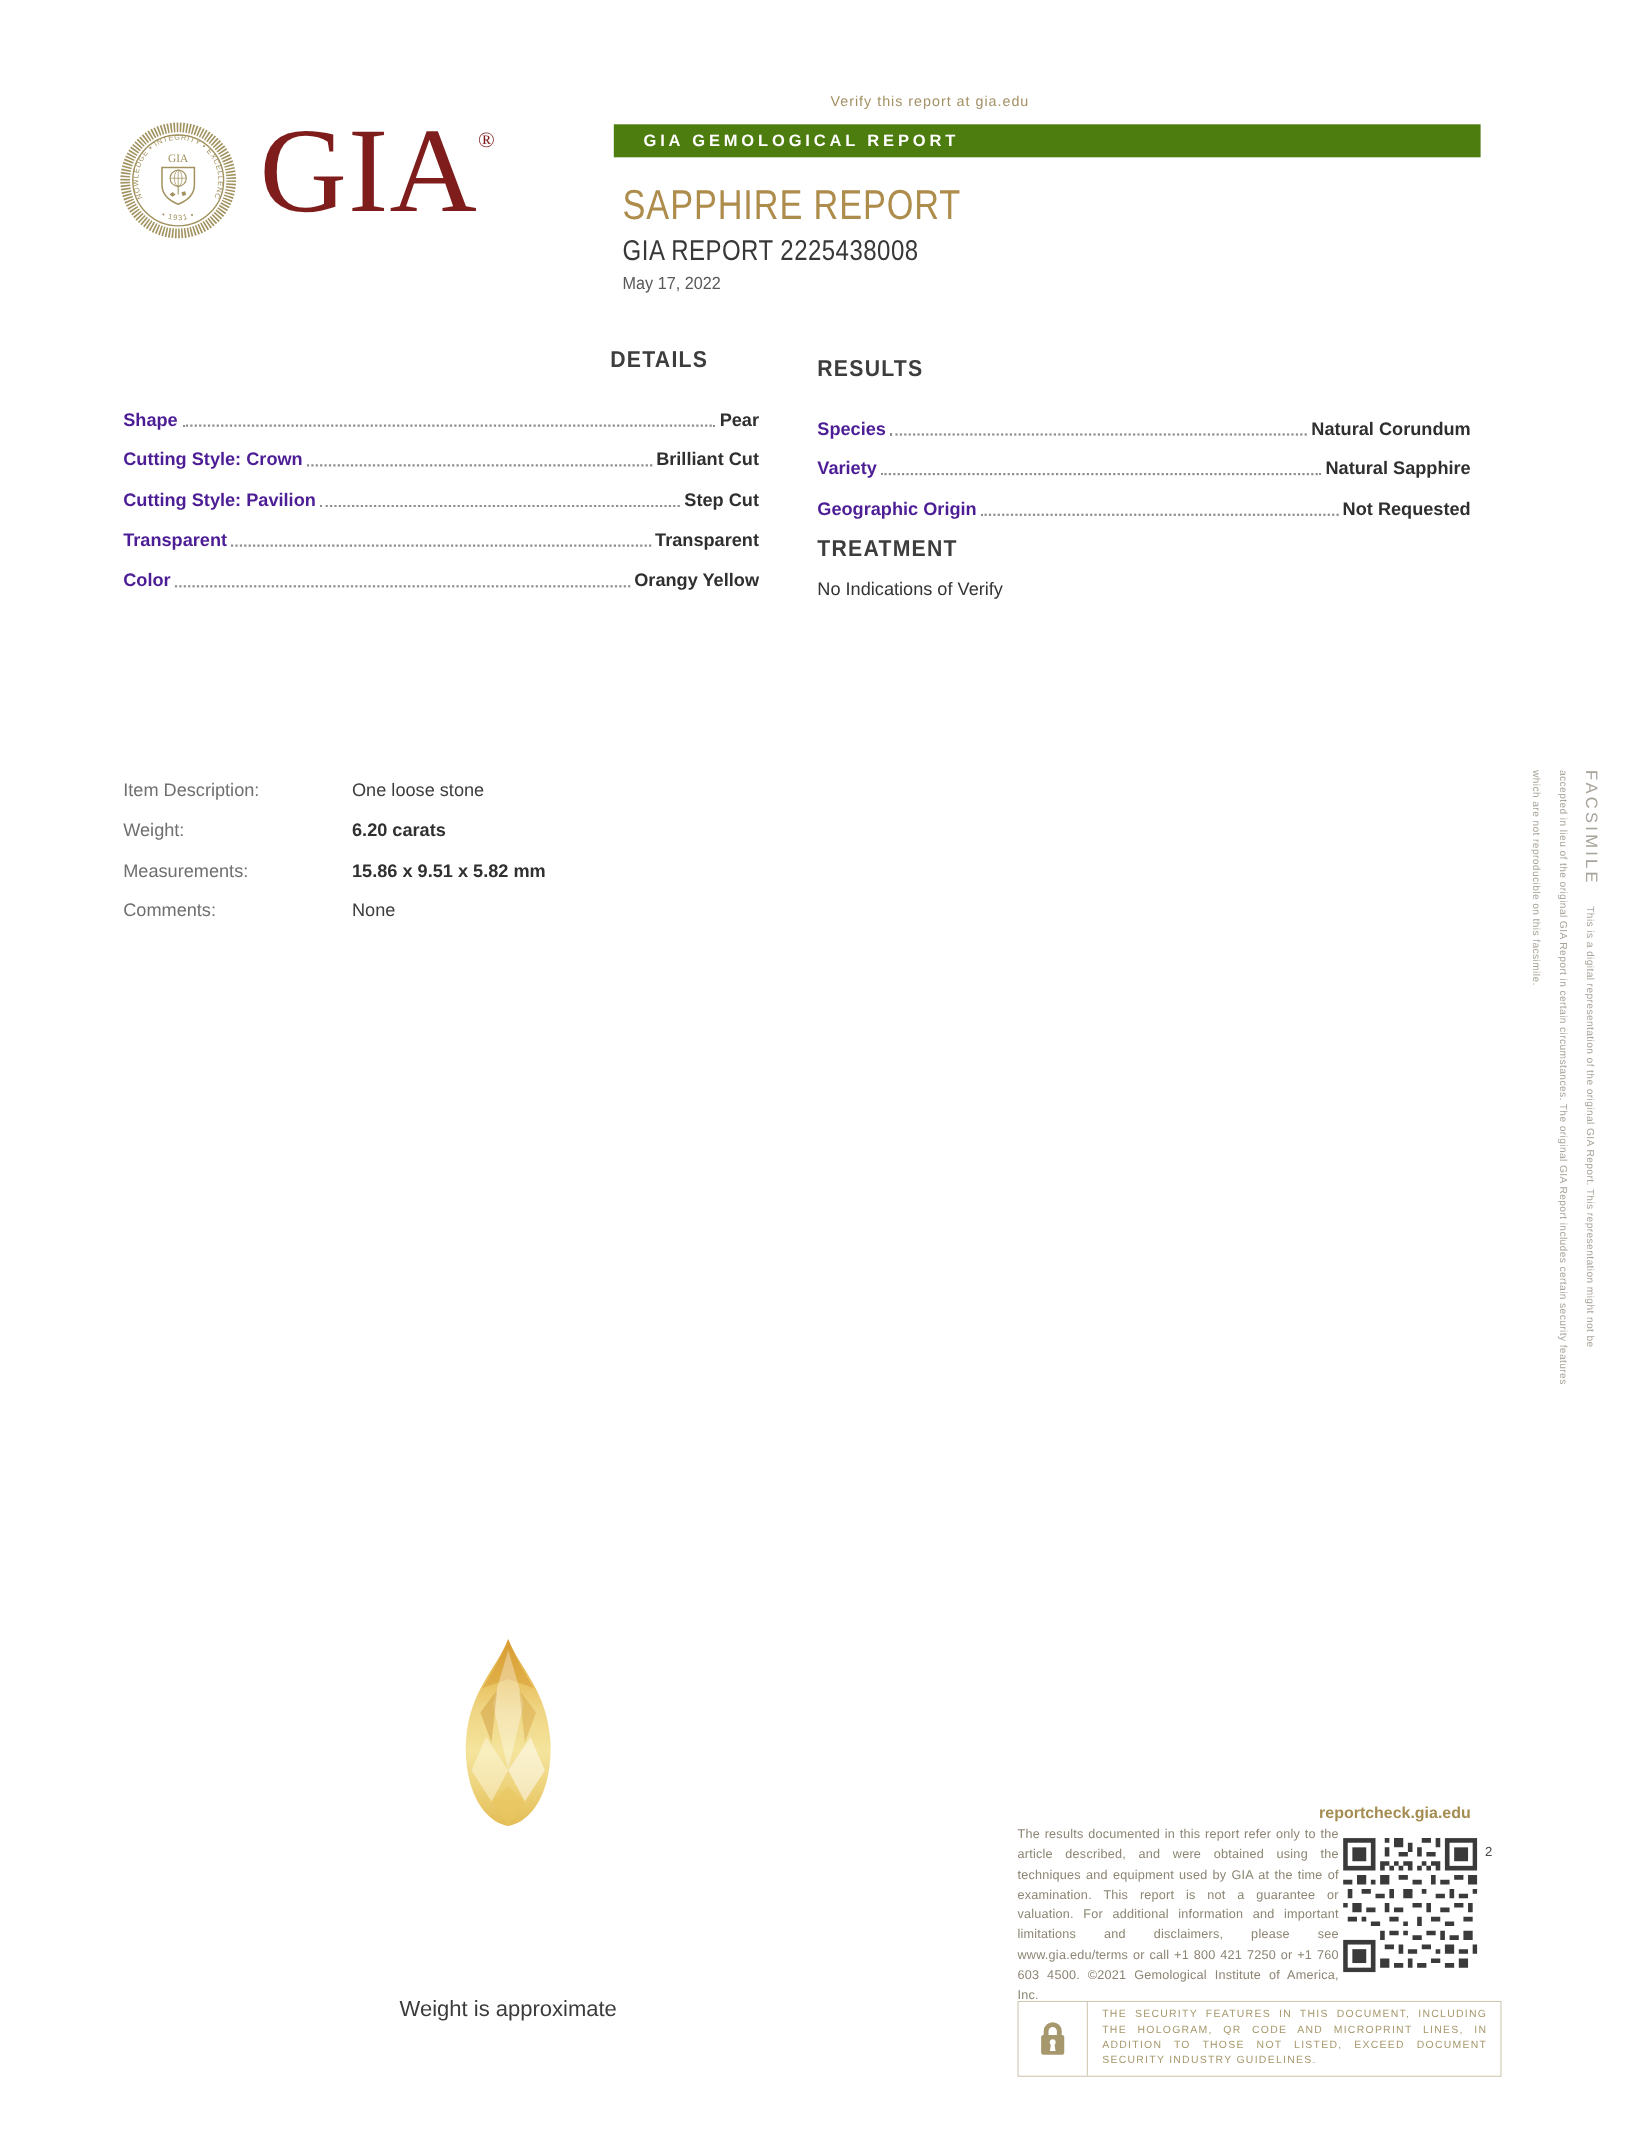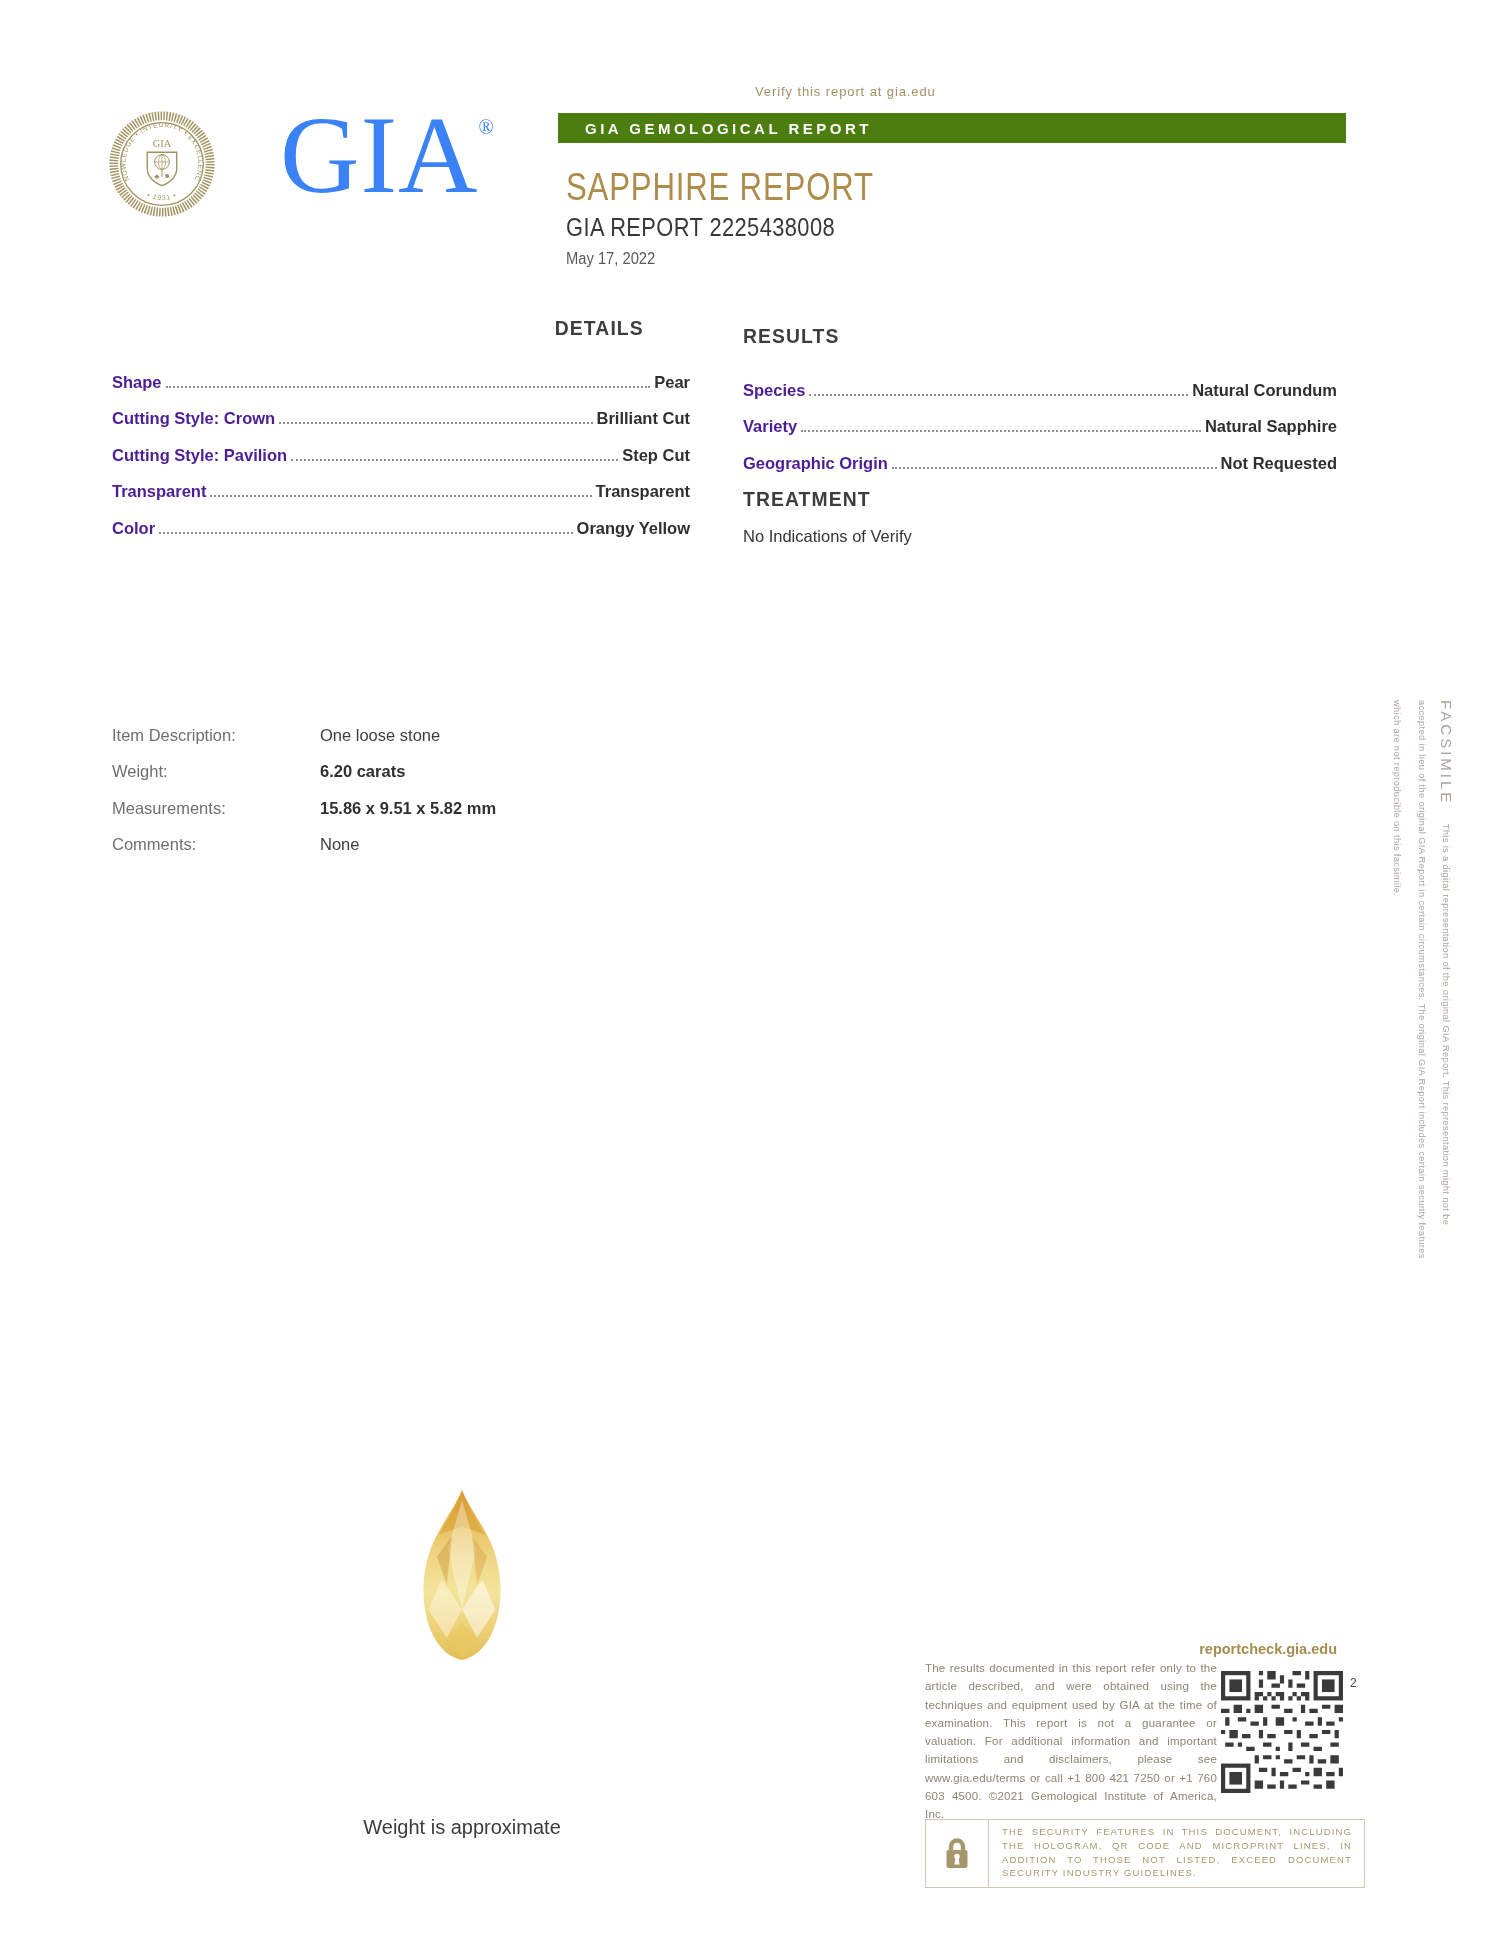--- a/index.html
+++ b/index.html
@@ -6,21 +6,21 @@
   .page {
     position:relative; width:1500px; height:1941px; background:#fff;
     font-family:"Liberation Sans", sans-serif; color:#3a3a3a; overflow:hidden;
   }
   .abs { position:absolute; }
 
   
   #seal { left:103px; top:105px; }
   #gia-big {
     left:236px; top:100px; font-family:"Liberation Serif", serif;
-    font-size:110px; line-height:1; color:#3b82f6; letter-spacing:1px;margin-left:44px;
+    font-size:110px; line-height:1; color:#7f1d1d; letter-spacing:1px;
   }
   #gia-big sup { font-size:20px; vertical-align:58px; letter-spacing:0; }
   #verify { left:755px; top:84px; font-size:13px; letter-spacing:0.9px; color:#a39165; }
   #banner {
     left:558px; top:113px; width:788px; height:30px; background:#4d7c0f;
     color:#ffffff; font-size:15px; font-weight:bold; letter-spacing:3.5px;
     line-height:31px; padding-left:27px; box-sizing:border-box; white-space:nowrap;
   }
   #title { left:566px; top:166px; font-size:38px; color:#ad8c4c; letter-spacing:1px;
     transform:scaleX(0.82); transform-origin:left top; white-space:nowrap; }
@@ -36,21 +36,21 @@
   #results { left:743px; top:324px; width:594px; }
   .rows { margin-top:15px; }
   .row { display:flex; align-items:flex-end; height:36.5px; font-size:16.5px; white-space:nowrap; }
   .row .lbl { color:#4c1d95;font-weight:bold; }
   .row .dots { flex:1; border-bottom:2.4px dotted #8d8d8d; margin:0 4px 4px 4px; }
   .row .val { color:#2f2f2f; font-weight:bold; }
   #treatment { left:743px; top:487px; width:594px; }
   #treatment-value { margin-top:16px; font-size:16.5px; color:#343434; }
 
   
-  #item { left:112px; top:708px; width:560px; }
+  #item { left:112px; top:692px; width:560px; }
   .item-row { display:flex; height:36.5px; align-items:flex-end; font-size:16.5px; }
   .item-row .ilbl { width:208px; color:#6f6f6f; }
   .item-row .ival { color:#3d3d3d; }
   .item-row.strong .ival { font-weight:bold; color:#303030; }
 
   
   #facsimile {
     left:1382px; top:700px; height:565px; width:76px;
     writing-mode:vertical-rl; line-height:24.5px; color:#a9a49b; overflow:hidden;
   }

